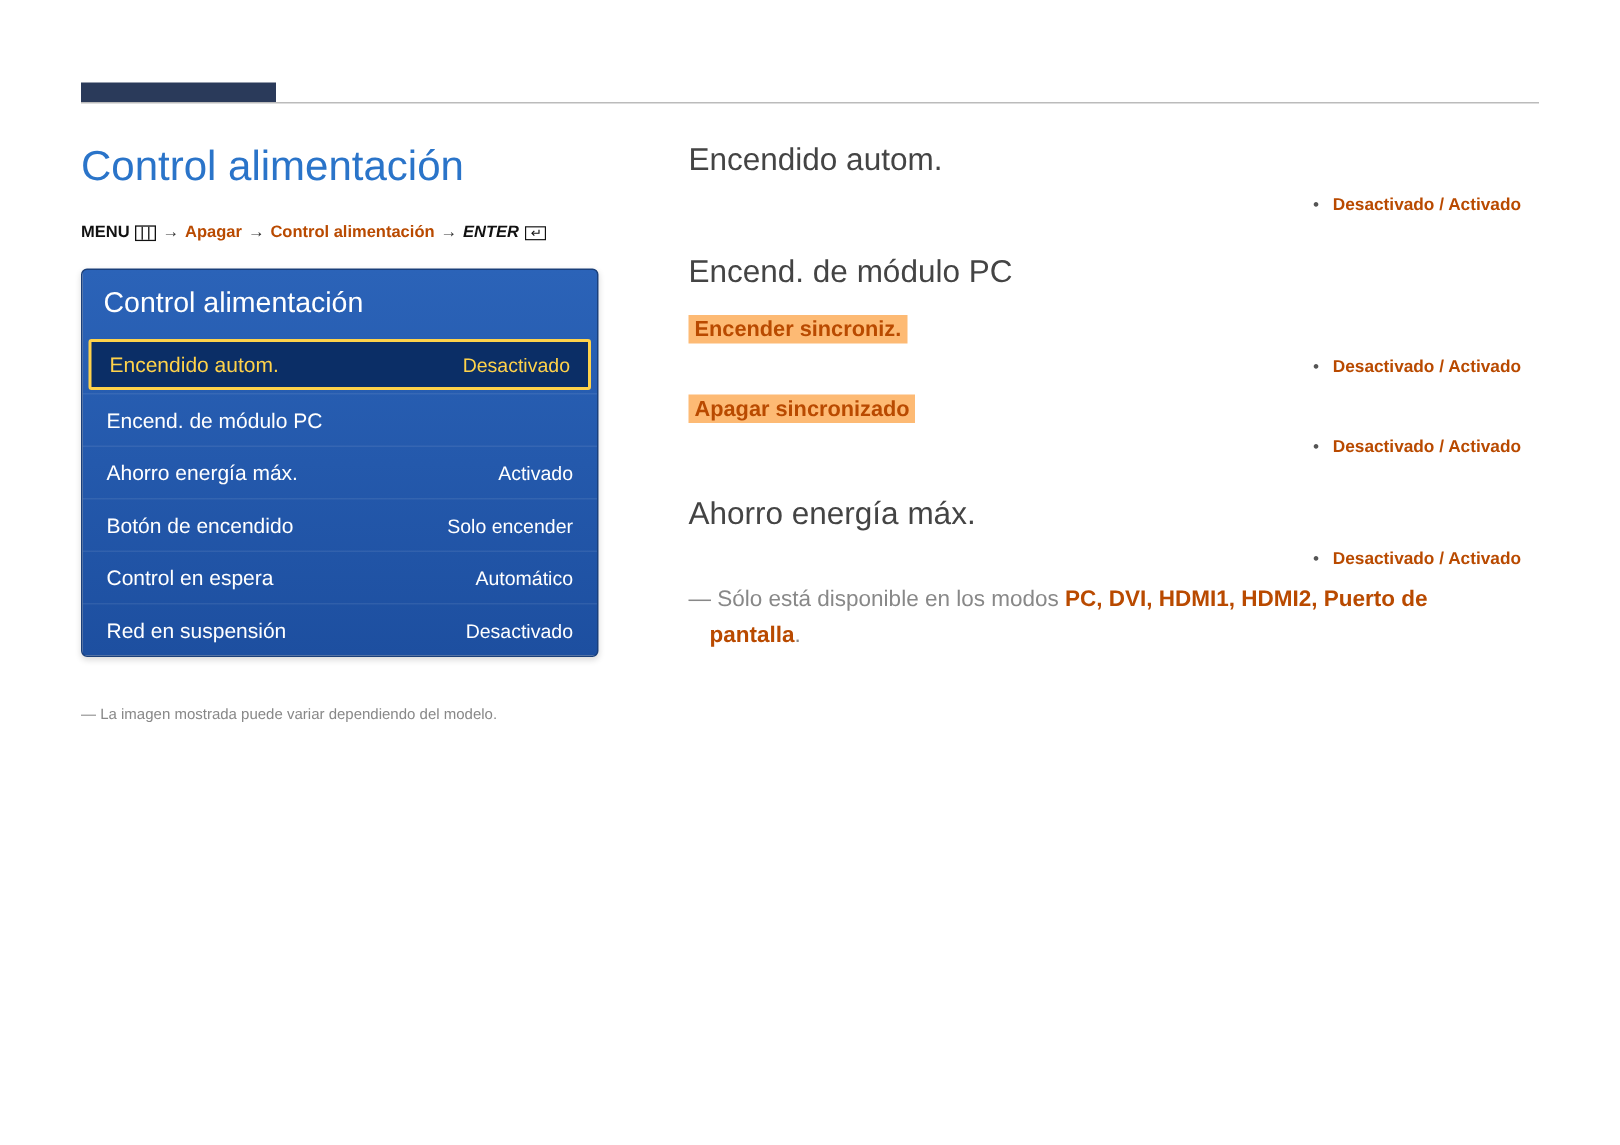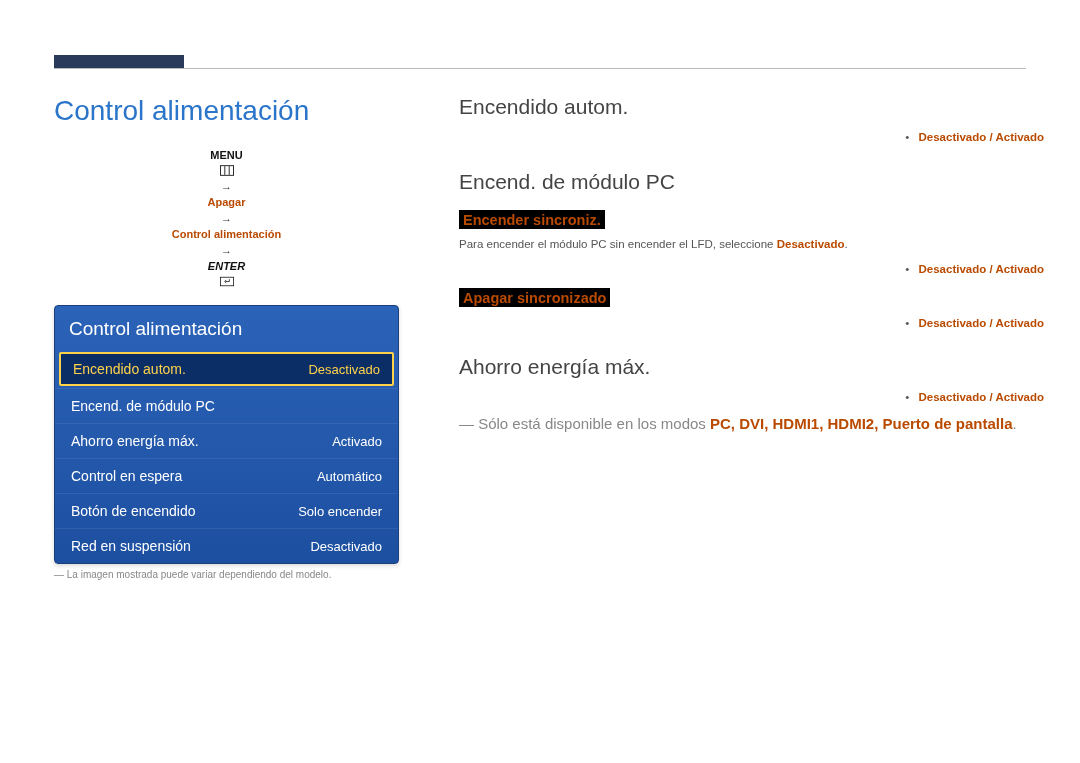--- a/index.html
+++ b/index.html
@@ -24,42 +24,41 @@
     top: 55px;
     left: 54px;
     width: 130px;
     height: 13px;
     background: #2a3a5a;
   }
   .page {
     position: absolute;
     top: 95px;
     left: 54px;
-    right: 36px;
+    right: 66px;
     display: flex;
     gap: 60px;
   }
   .left-col { width: 345px; flex: 0 0 345px; }
   .right-col { flex: 1; }
 
   .page-title {
     font-size: 28px;
     color: #2a74c9;
     font-weight: 400;
     margin-bottom: 22px;
   }
   .breadcrumb {
     font-size: 11px;
     color: #333;
     margin-bottom: 18px;
     display: flex;
     align-items: center;
     gap: 4px;
     flex-wrap: wrap;
-    flex-direction: column;
   }
   .breadcrumb .menu-label { font-weight: 700; color: #111; }
   .breadcrumb .path-seg { color: #b94a00; font-weight: 600; }
   .breadcrumb .enter-label { font-weight: 700; color: #111; font-style: italic; }
   .bc-icon { display:inline-flex; align-items:center; }
   .bc-icon svg { width:14px; height:11px; }
 
   .osd-panel {
     background: linear-gradient(#2b63b8, #1d4fa0);
     border-radius: 4px;
@@ -90,21 +89,21 @@
     border-radius: 2px;
     padding: 7px 12px;
   }
   .osd-row.selected .osd-label { color: #ffd24a; }
   .osd-row.selected .osd-value { color: #ffd24a; }
   .osd-value { font-weight: 300; font-size: 13px; }
 
   .left-footnote {
     font-size: 10px;
     color: #888;
-    margin-top: 4px;
+    margin-top: 32px;
     line-height: 1.4;
   }
   .left-footnote::before { content: "― "; color:#888; }
 
   .section-h2 {
     font-size: 21px;
     color: #444;
     font-weight: 500;
     margin-bottom: 8px;
   }
@@ -125,21 +124,21 @@
   }
   .bullet-line::before {
     content: "• ";
     color: #555;
     font-weight: 400;
     margin-left: -12px;
     padding-right: 6px;
   }
   .sub-h3 {
     display: inline-block;
-    background: #000000;
+    background: #fdba74;
     color: #b94a00;
     font-size: 14.5px;
     font-weight: 600;
     padding: 2px 4px 1px;
     margin: 8px 0 6px;
   }
   .action-word { color: #b94a00; font-weight: 600; }
   .footnote {
     font-size: 15px;
     color: #888;
@@ -193,26 +192,26 @@
       </div>
       <div class="osd-row">
         <span class="osd-label">Encend. de módulo PC</span>
         <span class="osd-value"></span>
       </div>
       <div class="osd-row">
         <span class="osd-label">Ahorro energía máx.</span>
         <span class="osd-value">Activado</span>
       </div>
       <div class="osd-row">
+        <span class="osd-label">Botón de encendido</span>
+        <span class="osd-value">Solo encender</span>
+      </div>
+      <div class="osd-row">
         <span class="osd-label">Control en espera</span>
         <span class="osd-value">Automático</span>
-      </div>
-      <div class="osd-row">
-        <span class="osd-label">Botón de encendido</span>
-        <span class="osd-value">Solo encender</span>
       </div>
       <div class="osd-row">
         <span class="osd-label">Red en suspensión</span>
         <span class="osd-value">Desactivado</span>
       </div>
     </div>
 
     <div class="left-footnote">La imagen mostrada puede variar dependiendo del modelo.</div>
   </div>
 
@@ -220,23 +219,20 @@
     <div class="section-block">
       <h2 class="section-h2">Encendido autom.</h2>
       <div class="bullet-line">Desactivado / Activado</div>
     </div>
 
     <div class="section-block">
       <h2 class="section-h2">Encend. de módulo PC</h2>
 
       <div>
         <span class="sub-h3">Encender sincroniz.</span>
-        <p class="desc">
-          <span>Para encender el módulo PC sin encender el LFD, seleccione </span><span class="action-word">Desactivado</span><span>.</span>
-        </p>
         <div class="bullet-line">Desactivado / Activado</div>
       </div>
 
       <div>
         <span class="sub-h3">Apagar sincronizado</span>
         <div class="bullet-line">Desactivado / Activado</div>
       </div>
     </div>
 
     <div class="section-block">

